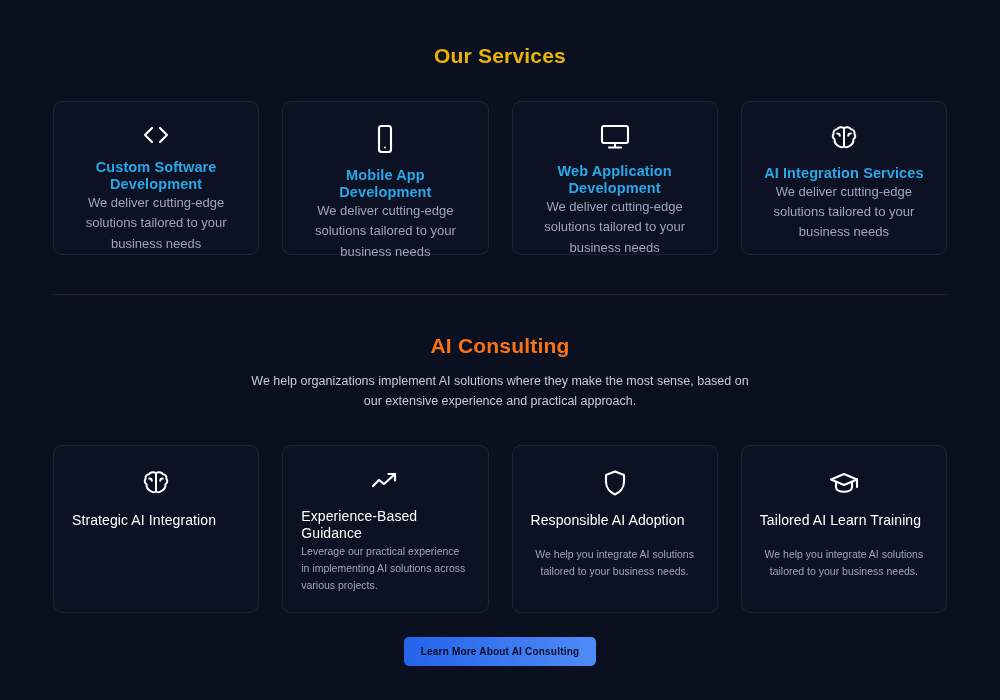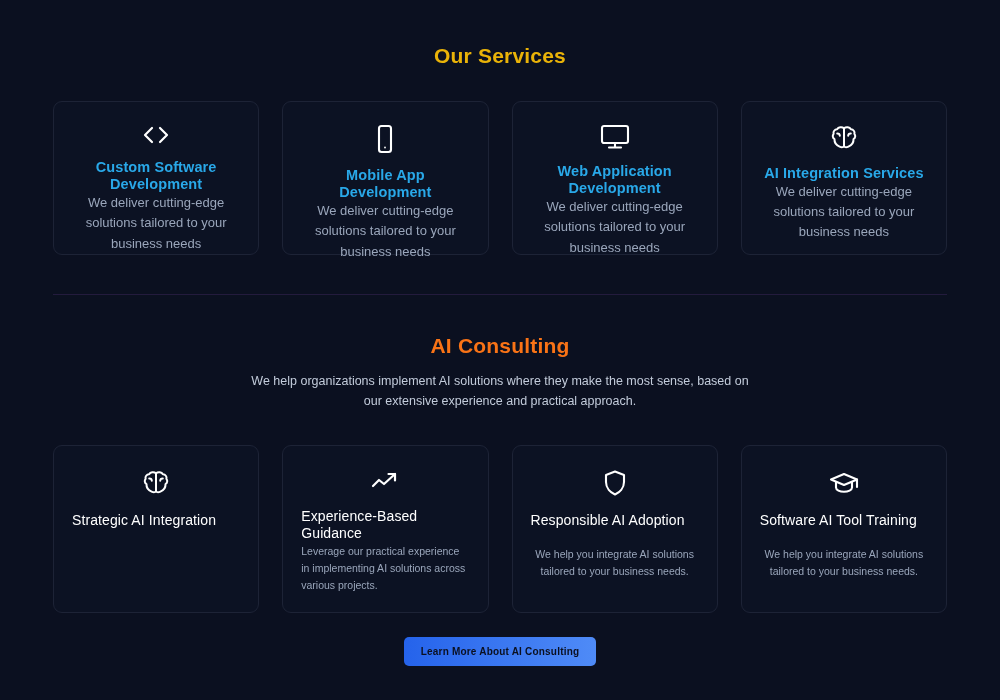--- a/index.html
+++ b/index.html
@@ -265,21 +265,21 @@
       </div>
 
       <div class="card consult-card">
         <div class="consult-icon">
           <svg width="30" height="24" viewBox="0 0 30 24" fill="none" stroke="#ffffff" stroke-width="2.1" stroke-linecap="round" stroke-linejoin="round">
             <path d="M15 3 L28 8.5 L15 14 L2 8.5 Z"></path>
             <path d="M7 11 V16.5 C7 19 10.8 20.8 15 20.8 C19.2 20.8 23 19 23 16.5 V11"></path>
             <line x1="28" y1="8.5" x2="28" y2="16"></line>
           </svg>
         </div>
-        <div class="consult-title">Software AI Tool Training</div>
+        <div class="consult-title">Tailored AI Learn Training</div>
         <div class="consult-desc lower">We help you integrate AI solutions tailored to your business needs.</div>
       </div>
 
     </div>
 
     <div class="cta-wrap">
       <button class="cta-button">Learn More About AI Consulting</button>
     </div>
   </section>
 

